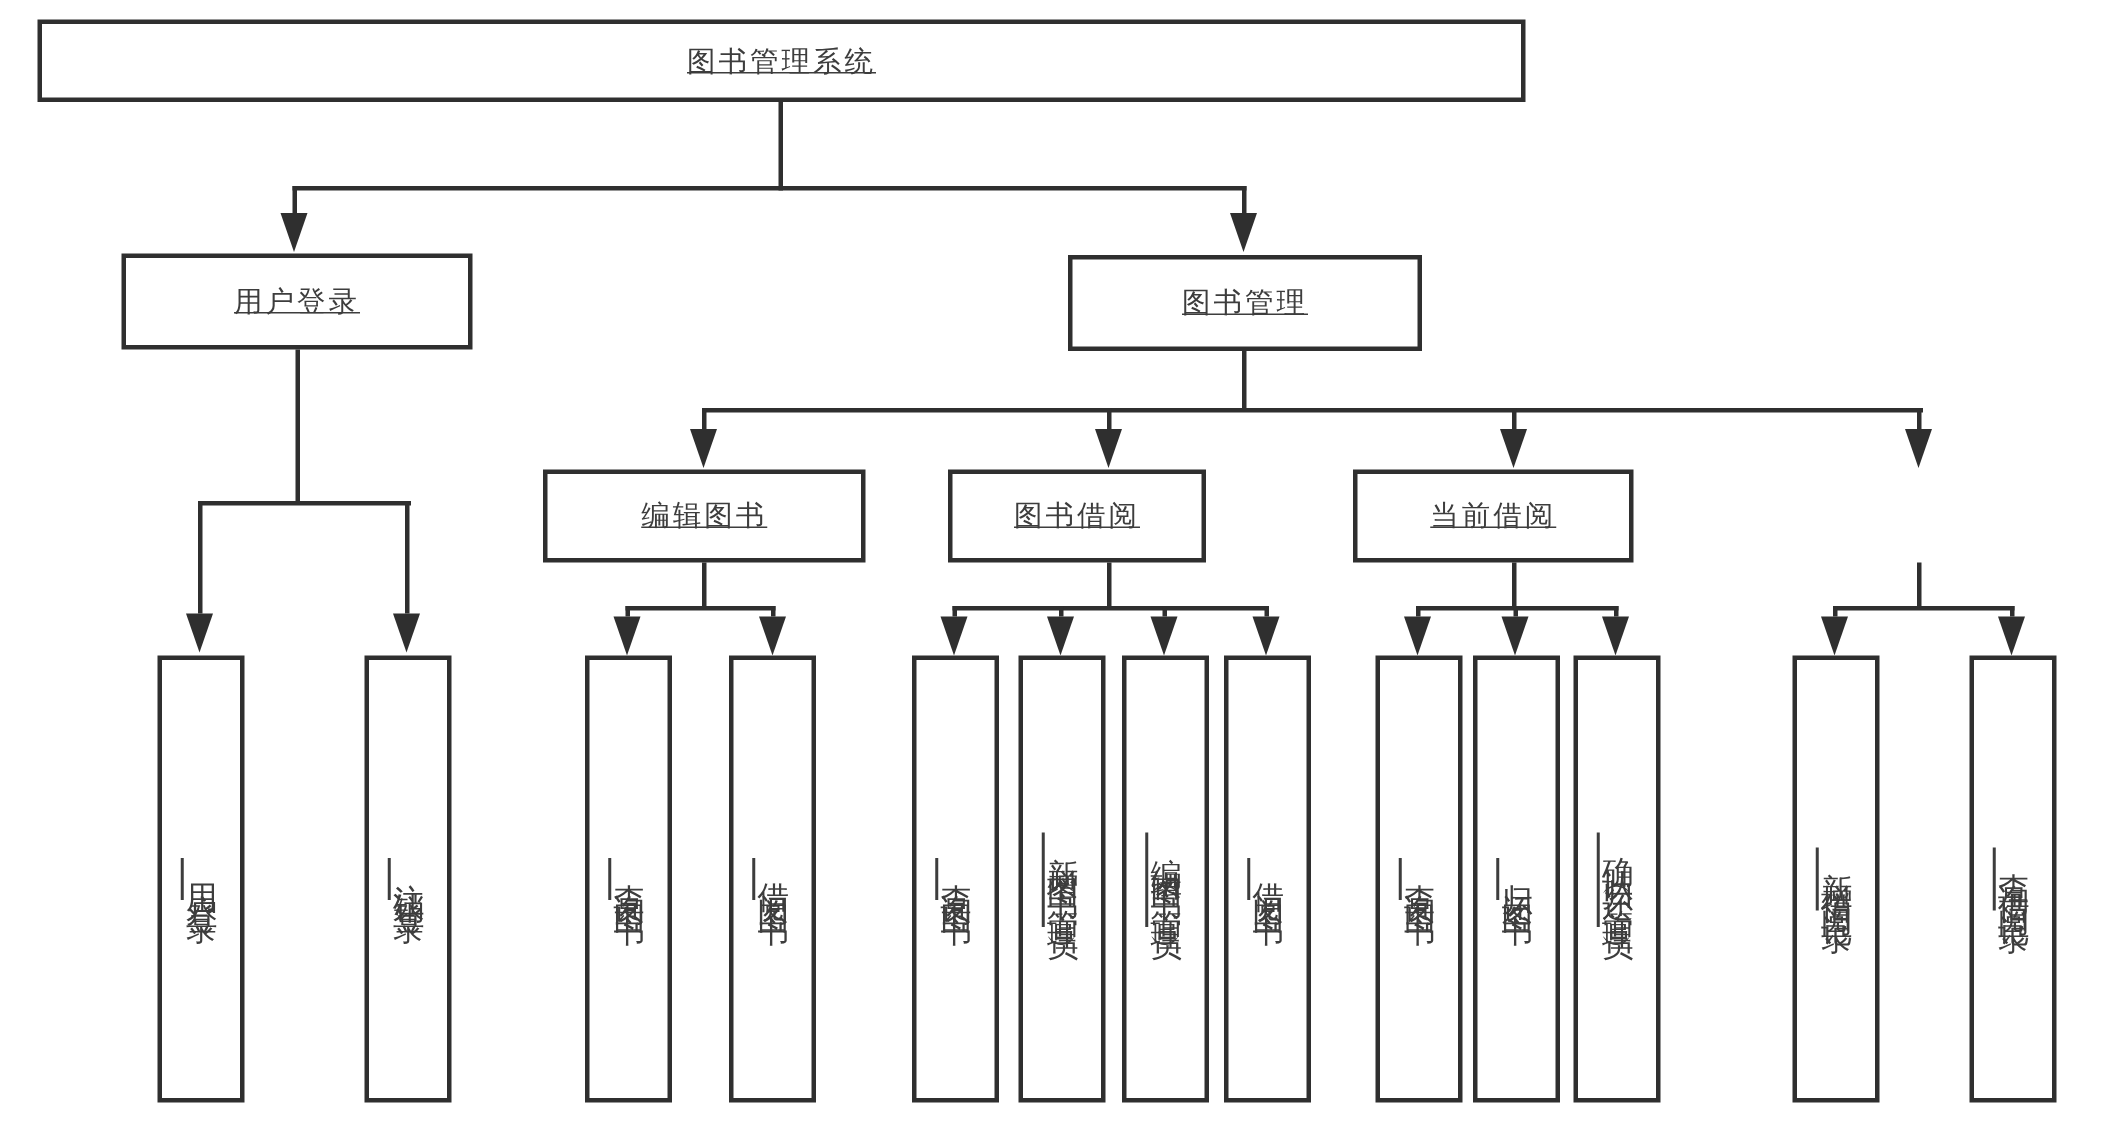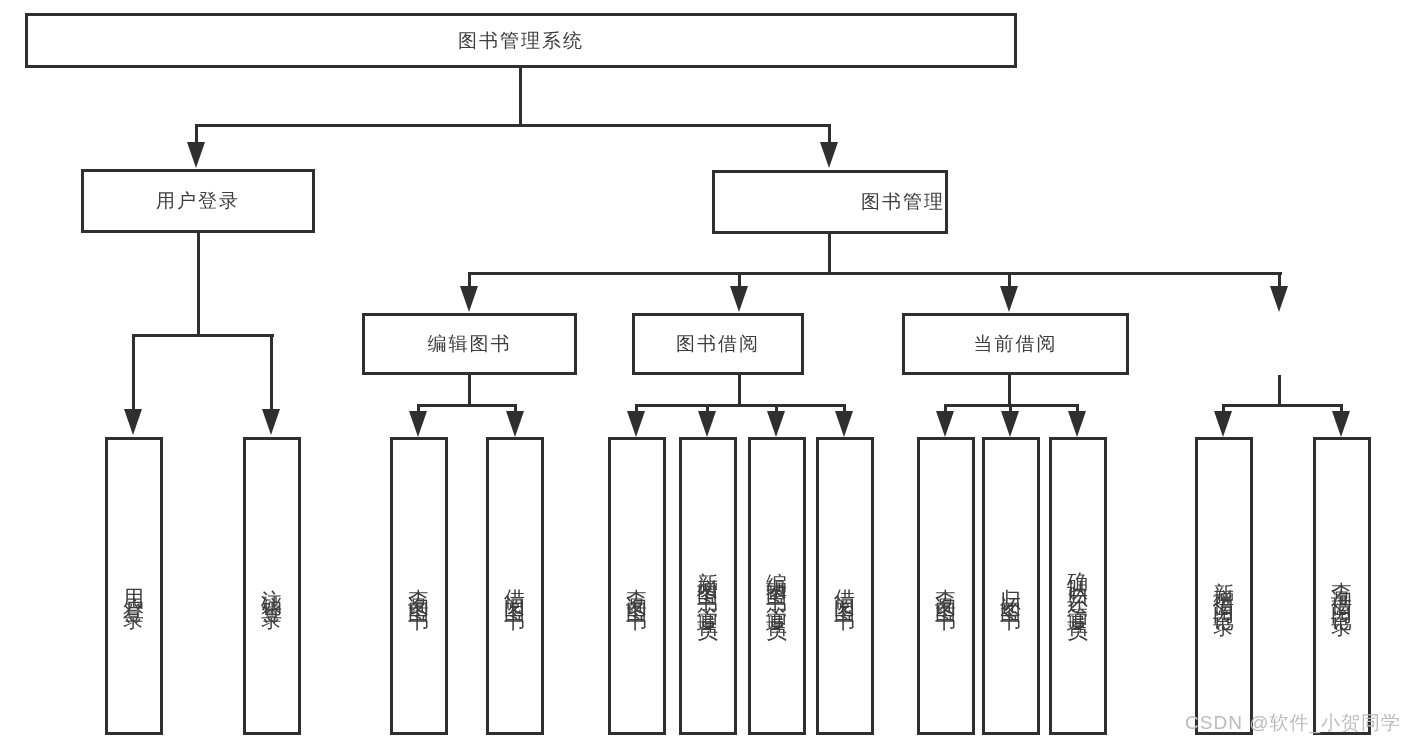--- a/index.html
+++ b/index.html
@@ -12,20 +12,21 @@
   }
   .box{
     position:absolute;
     box-sizing:border-box;
     border:3px solid #2f2f2f;
     background:#ffffff;
     display:flex;
     align-items:center;
     justify-content:center;
     color:#3d3d3d;
+    text-decoration:underline;
   }
   .h-label{font-size:19px;letter-spacing:2px;white-space:nowrap;}
   .vbox .v-label{
     writing-mode:vertical-rl;
     text-orientation:mixed;
     font-size:21px;
     letter-spacing:7px;
     line-height:1;
   }
   .line{position:absolute;background:#2f2f2f;}
@@ -58,21 +59,21 @@
   </div>
 
   <div class="line" style="left:519px;top:66px;width:3px;height:61px;"></div>
   <div class="line" style="left:195px;top:124px;width:636px;height:3px;"></div>
   <div class="arrow" style="left:195px;top:124px;height:18px;"></div>
   <div class="arrow" style="left:828px;top:124px;height:18px;"></div>
 
   <div class="box" style="left:81px;top:169px;width:234px;height:64px;">
     <span class="h-label">用户登录</span>
   </div>
-  <div class="box" style="left:712px;top:170px;width:236px;height:64px;justify-content:flex-end;">
+  <div class="box" style="left:712px;top:170px;width:236px;height:64px;">
     <span class="h-label">图书管理</span>
   </div>
 
   <div class="line" style="left:197px;top:233px;width:3px;height:103px;"></div>
   <div class="line" style="left:132px;top:334px;width:142px;height:3px;"></div>
   <div class="arrow" style="left:132px;top:334px;height:75px;"></div>
   <div class="arrow" style="left:270px;top:334px;height:75px;"></div>
 
   <div class="line" style="left:828px;top:234px;width:3px;height:40px;"></div>
   <div class="line" style="left:468px;top:272px;width:814px;height:3px;"></div>
@@ -80,21 +81,21 @@
   <div class="arrow" style="left:738px;top:272px;height:14px;"></div>
   <div class="arrow" style="left:1008px;top:272px;height:14px;"></div>
   <div class="arrow" style="left:1278px;top:272px;height:14px;"></div>
 
   <div class="box" style="left:362px;top:313px;width:215px;height:62px;">
     <span class="h-label">编辑图书</span>
   </div>
   <div class="box" style="left:632px;top:313px;width:172px;height:62px;">
     <span class="h-label">图书借阅</span>
   </div>
-  <div class="box" style="left:902px;top:313px;width:227px;height:62px;">
+  <div class="box" style="left:902px;top:313px;width:187px;height:62px;">
     <span class="h-label">当前借阅</span>
   </div>
 
   <div class="line" style="left:468px;top:375px;width:3px;height:31px;"></div>
   <div class="line" style="left:417px;top:404px;width:100px;height:3px;"></div>
   <div class="arrow" style="left:417px;top:404px;height:7px;"></div>
   <div class="arrow" style="left:514px;top:404px;height:7px;"></div>
 
   <div class="line" style="left:738px;top:375px;width:3px;height:31px;"></div>
   <div class="line" style="left:635px;top:404px;width:211px;height:3px;"></div>
@@ -151,15 +152,14 @@
     <span class="v-label">确认归还（管理员）</span>
   </div>
 
   <div class="box vbox" style="left:1195px;top:437px;width:58px;height:298px;">
     <span class="v-label">新增借阅记录</span>
   </div>
   <div class="box vbox" style="left:1313px;top:437px;width:58px;height:298px;">
     <span class="v-label">查询借阅记录</span>
   </div>
 
-  <div class="watermark">CSDN @软件_小贺同学</div>
 
 </div>
 
 </body></html>

